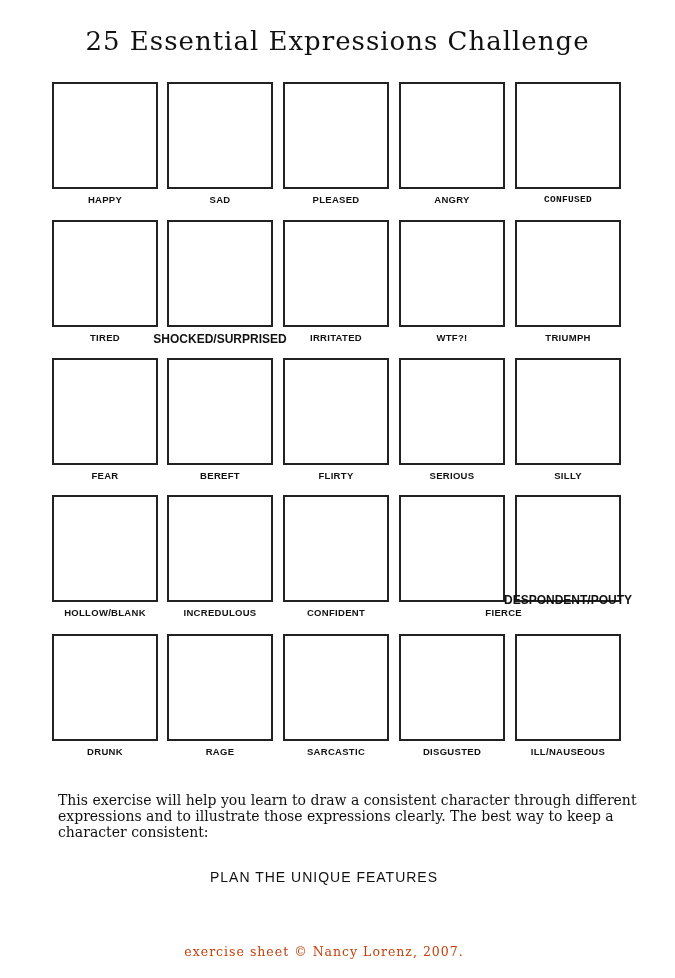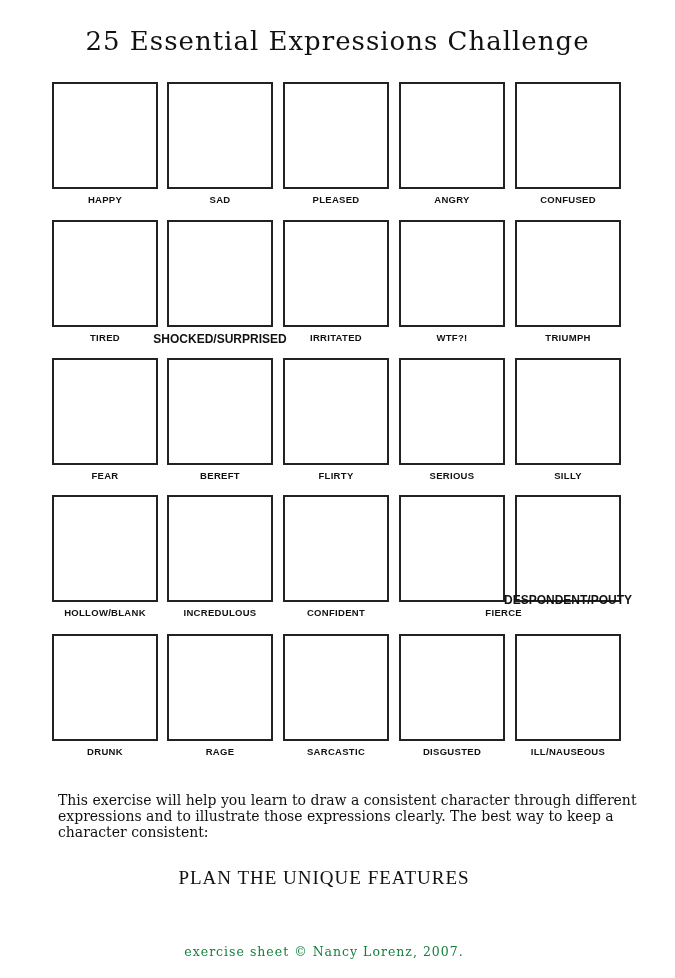--- a/index.html
+++ b/index.html
@@ -17,44 +17,44 @@
     font-family: "Liberation Sans", sans-serif; font-size: 9.5px; font-weight: bold;
     letter-spacing: 0.3px; color: #111; text-transform: uppercase;
   }
   .label.small { font-size: 12px; letter-spacing: 0; }
   .intro {
     position: absolute; left: 58px; top: 792px; width: 600px;
     font-family: "DejaVu Serif", serif; font-size: 14px; line-height: 16px; color: #111;
   }
   .steps {
     position: absolute; left: 0; top: 869px; width: 648px; text-align: center;
-    font-family: Liberation Serif, serif; font-size: 19px; line-height: 17px; letter-spacing: 1px; color: #111;
+    font-family: Liberation Sans, sans-serif; font-size: 14px; line-height: 17px; letter-spacing: 1px; color: #111;
   }
   .steps div { display: block; }
   .credit {
     position: absolute; left: 0; top: 944px; width: 648px; text-align: center;
-    font-family: "DejaVu Serif", serif; font-size: 12.5px; letter-spacing: 1px; color: #15803d;
+    font-family: "DejaVu Serif", serif; font-size: 12.5px; letter-spacing: 1px; color: #c2410c;
   }
 </style>
 </head>
 <body>
 
 <div class="title">25 Essential Expressions Challenge</div>
 
 <div id="grid">
     <div class="panel" style="left: 52px; top: 82px;"></div>
     <div class="label" style="left: 35px; top: 194px;">Happy</div>
     <div class="panel" style="left: 167px; top: 82px;"></div>
     <div class="label" style="left: 150px; top: 194px;">Sad</div>
     <div class="panel" style="left: 283px; top: 82px;"></div>
     <div class="label" style="left: 266px; top: 194px;">Pleased</div>
     <div class="panel" style="left: 399px; top: 82px;"></div>
     <div class="label" style="left: 382px; top: 194px;">Angry</div>
     <div class="panel" style="left: 515px; top: 82px;"></div>
-    <div class="label" style="left: 498px; top: 194px;">Confused</div>
+    <div class="label" style="left: 498px; top: 194px; font-family: Liberation Mono, monospace;">Confused</div>
     <div class="panel" style="left: 52px; top: 220px;"></div>
     <div class="label" style="left: 35px; top: 332px;">Tired</div>
     <div class="panel" style="left: 167px; top: 220px;"></div>
     <div class="label small" style="left: 150px; top: 332px;">Shocked/Surprised</div>
     <div class="panel" style="left: 283px; top: 220px;"></div>
     <div class="label" style="left: 266px; top: 332px;">Irritated</div>
     <div class="panel" style="left: 399px; top: 220px;"></div>
     <div class="label" style="left: 382px; top: 332px;">WTF?!</div>
     <div class="panel" style="left: 515px; top: 220px;"></div>
     <div class="label" style="left: 498px; top: 332px;">Triumph</div>

